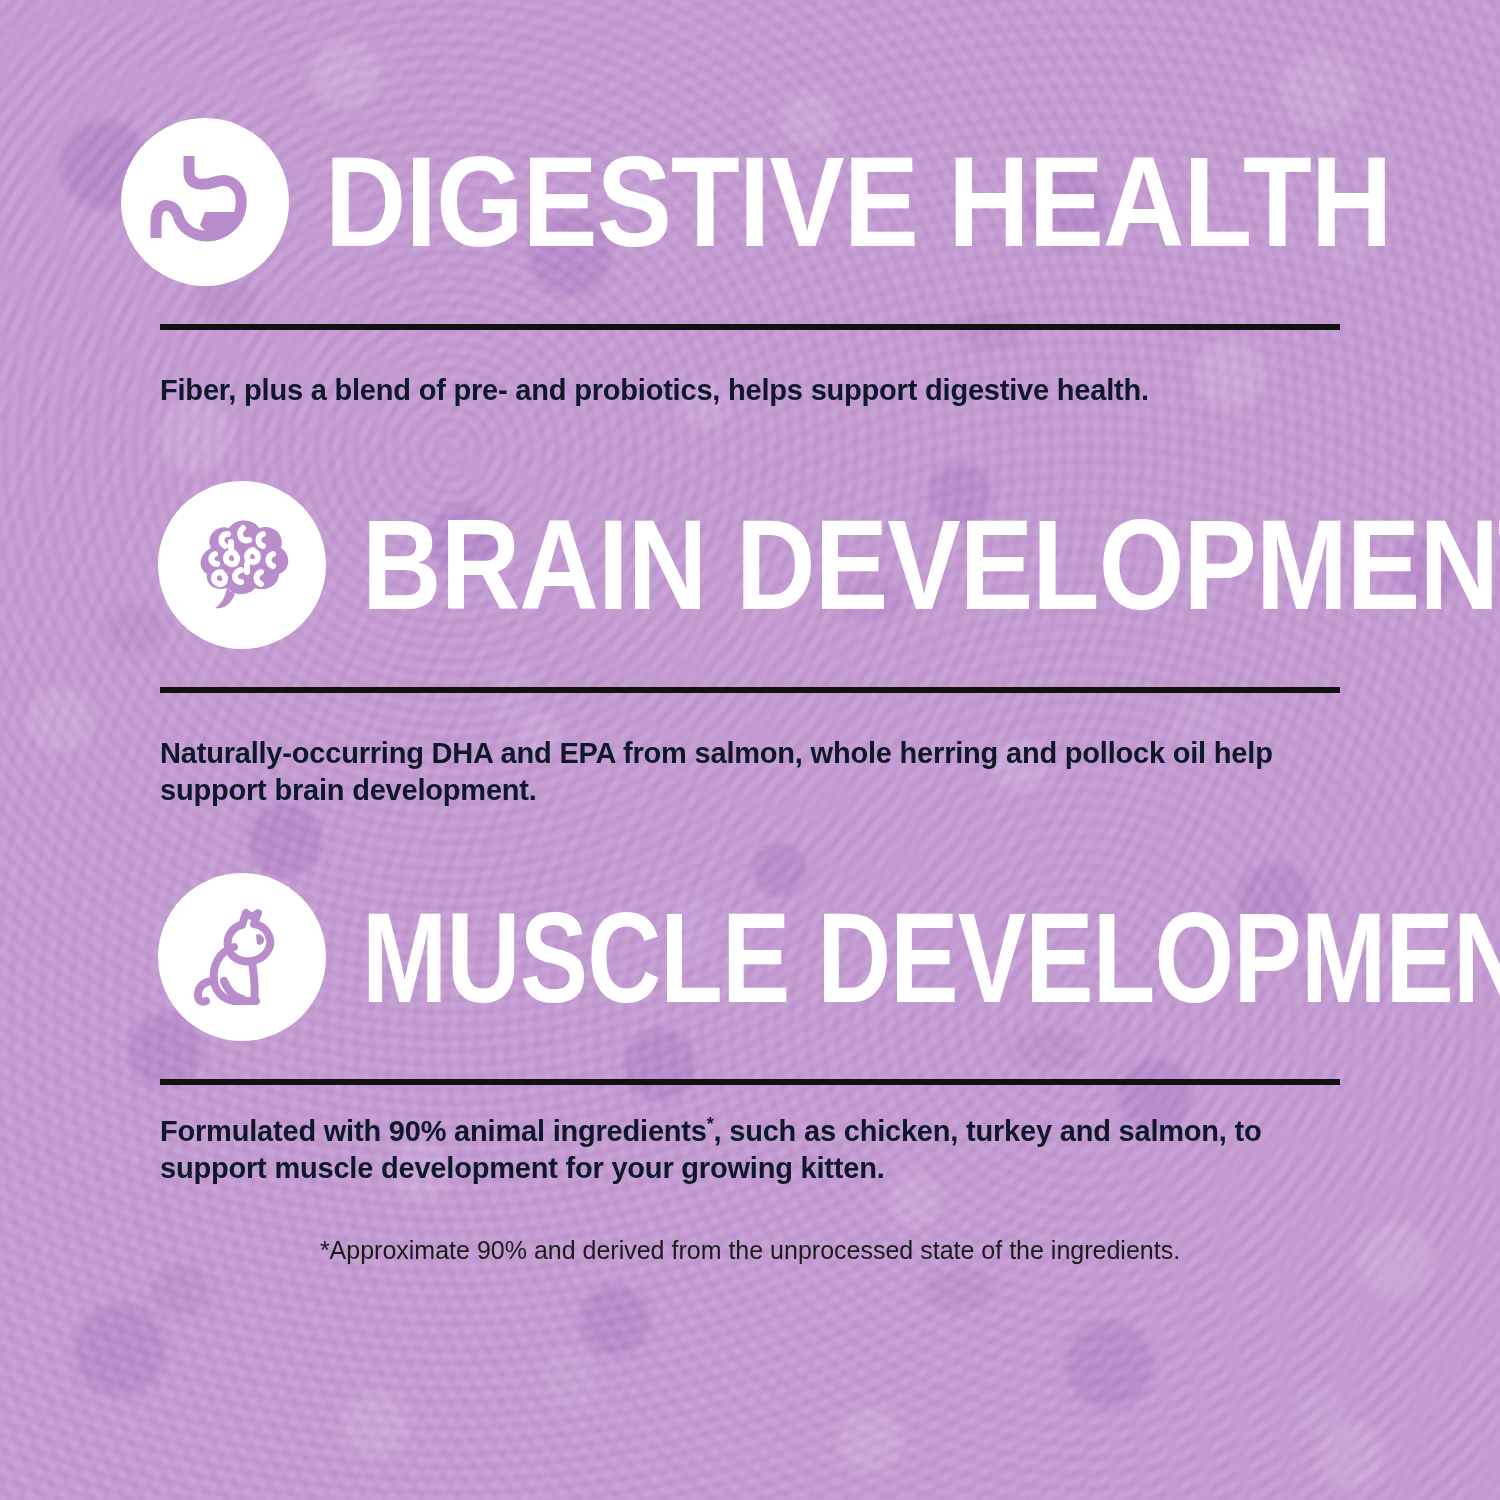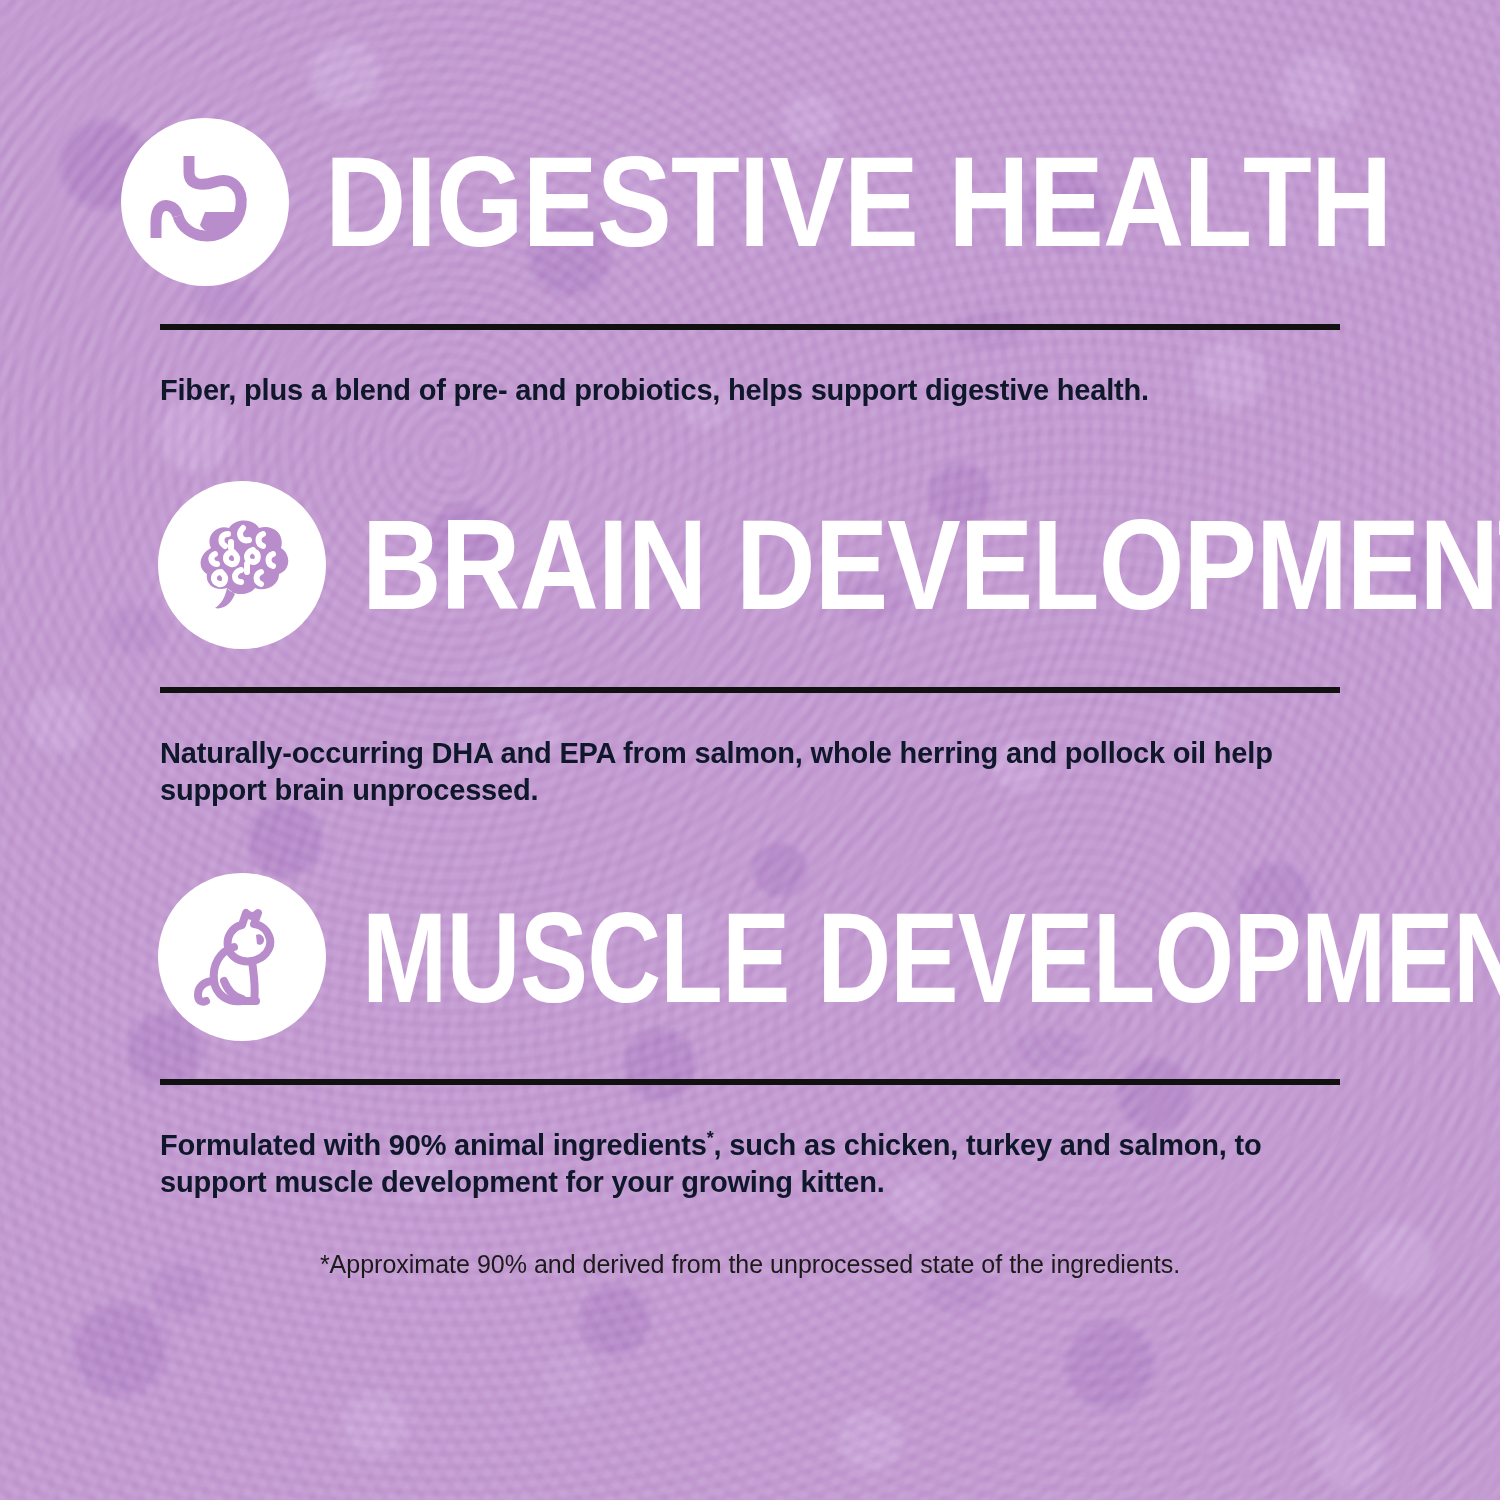--- a/index.html
+++ b/index.html
@@ -164,21 +164,21 @@
   #sec-digestive .body-copy { margin-top: 42px; }
 
   #sec-brain .head-row { padding-top: 72px; }
   #sec-brain .headline { font-size: 128px; transform: scaleX(.86); }
   #sec-brain .rule { margin-top: 38px; }
   #sec-brain .body-copy { margin-top: 42px; }
 
   #sec-muscle .head-row { padding-top: 64px; }
   #sec-muscle .headline { font-size: 128px; transform: scaleX(.80); }
   #sec-muscle .rule { margin-top: 38px; }
-  #sec-muscle .body-copy { margin-top: 42px; }
+  #sec-muscle .body-copy { margin-top: 28px; }
 
   .footnote { margin-top: 48px; }
 </style>
 </head>
 <body>
 
 <div id="poster">
 
   <div class="bg-texture tex-a"></div>
   <div class="bg-texture tex-b"></div>
@@ -231,21 +231,21 @@
                 <path d="M80 68 C74 70 74 78 80 80"></path>
                 <path d="M50 38 L50 44"></path>
                 <path d="M66 60 L66 68"></path>
               </g>
             </svg>
           </span>
         </div>
         <div class="headline">BRAIN DEVELOPMENT</div>
       </div>
       <div class="rule"></div>
-      <div class="body-copy">Naturally-occurring DHA and EPA from salmon, whole herring and pollock oil help support brain unprocessed.</div>
+      <div class="body-copy">Naturally-occurring DHA and EPA from salmon, whole herring and pollock oil help support brain development.</div>
     </div>
 
     <div class="section" id="sec-muscle">
       <div class="head-row">
         <div class="icon-badge">
           <span>
             <svg width="124" height="124" viewBox="0 0 124 124" aria-hidden="true">
               <g fill="none" stroke="#b98ccb" stroke-width="8" stroke-linecap="round" stroke-linejoin="round">
 
                 <path d="M66 18 L62 30 C52 32 46 42 48 52 C50 62 60 68 72 66

